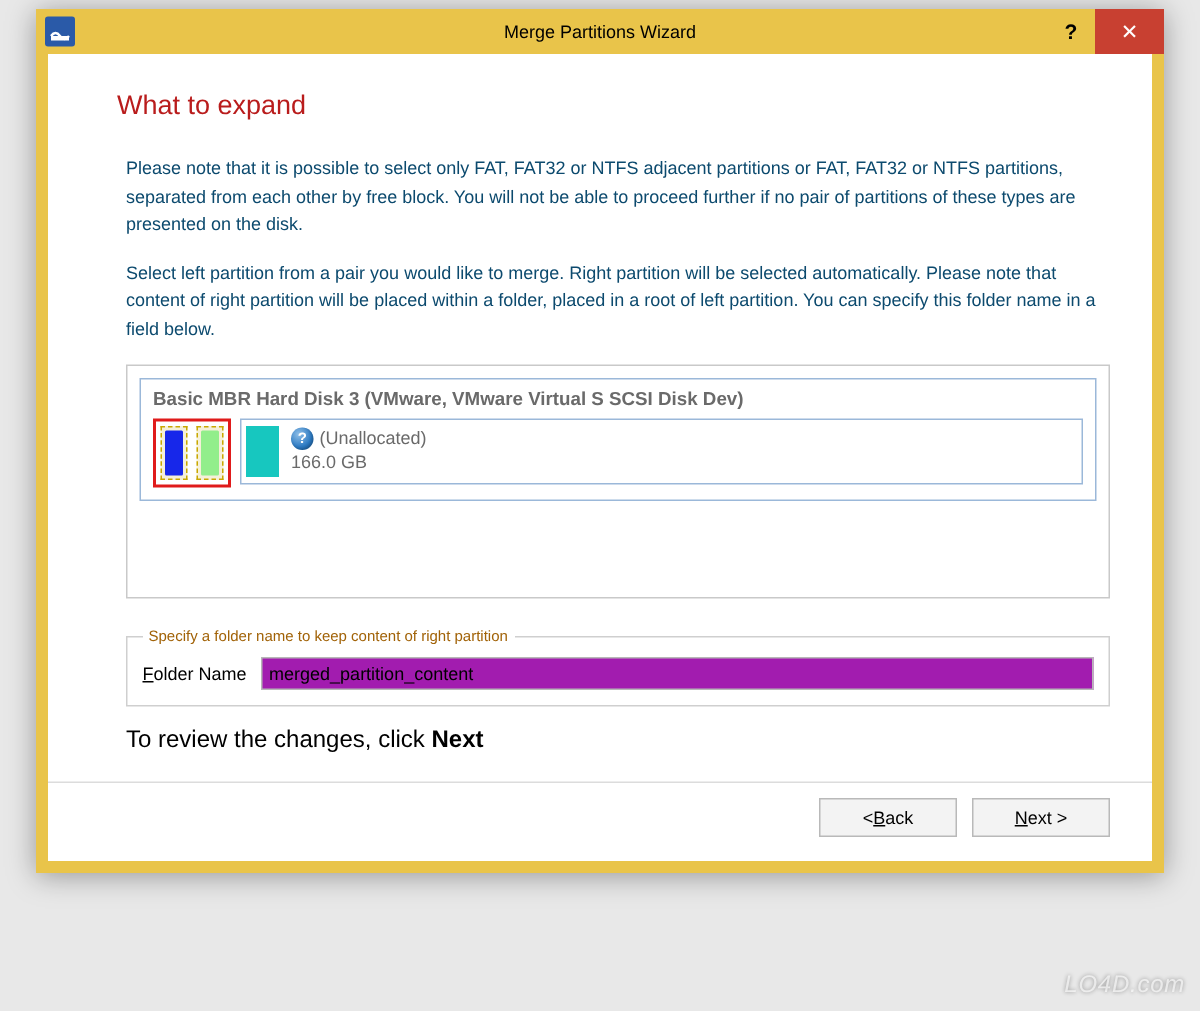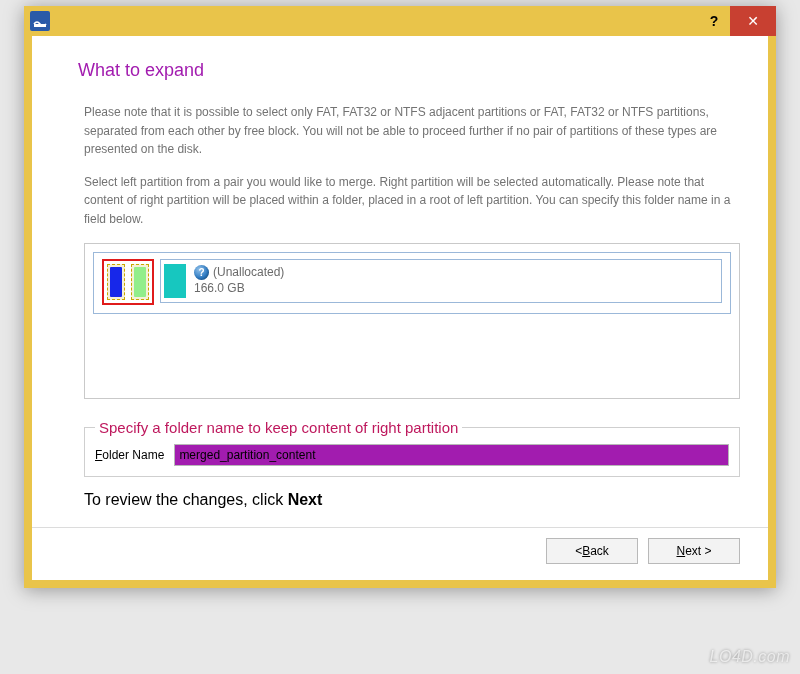--- a/index.html
+++ b/index.html
@@ -64,27 +64,27 @@
   .titlebar .close-btn span { color: #fff; font-size: 14px; font-weight: normal; }
   .content-frame {
     background: #e9c44a;
     padding: 0 8px 8px 8px;
   }
   .content {
     background: #fff;
     padding: 18px 28px 14px 28px;
   }
   .heading {
-    color: #a21caf;
+    color: #b91c1c;
     font-size: 18px;
     font-weight: normal;
     margin: 6px 0 22px 18px;
   }
   .body-text {
-    color: #737373;
+    color: #0c4a6e;
     font-size: 12px;
     line-height: 1.55;
     margin: 0 0 14px 24px;
   }
   .disk-box {
     margin: 14px 0 2px 24px;
     border: 1px solid #c9c9c9;
     background: #fff;
     height: 156px;
     padding: 8px;
@@ -150,22 +150,22 @@
     display: inline-flex; align-items: center; justify-content: center;
     color: #fff; font-size: 10px; font-weight: bold;
     box-shadow: inset -1px -1px 2px rgba(0,0,0,0.2);
   }
   fieldset.folder {
     margin: 20px 0 10px 24px;
     border: 1px solid #cfcfcf;
     padding: 8px 10px 10px 10px;
   }
   fieldset.folder legend {
-    font-size: 15px;
-    color: #be185d;
+    font-size: 10px;
+    color: #a16207;
     padding: 0 4px;
   }
   .folder-row { display: flex; align-items: center; gap: 10px; }
   .folder-row label { font-size: 12px; }
   .folder-row label .ul { text-decoration: underline; }
   .folder-row input {
     flex: 1;
     height: 22px;
     border: 1px solid #b7b7b7;
     background: #a21caf;
@@ -215,38 +215,40 @@
 <body>
 
 <div class="shadow-frame">
   <div class="titlebar">
     <div class="app-icon">
       <svg width="14" height="14" viewBox="0 0 14 14">
           <path d="M1 10 Q4 6 7 10 T13 10" stroke="#fff" stroke-width="1.6" fill="none"></path>
           <rect x="1" y="10" width="12" height="3" fill="#fff"></rect>
         </svg>
     </div>
+    <div class="title">Merge Partitions Wizard</div>
     <div class="controls">
       <div class="help-btn">?</div>
       <div class="close-btn">
         <span>✕</span>
       </div>
     </div>
   </div>
 
   <div class="content-frame">
     <div class="content">
 
       <div class="heading">What to expand</div>
 
       <p class="body-text">Please note that it is possible to select only FAT, FAT32 or NTFS adjacent partitions or FAT, FAT32 or NTFS partitions, separated from each other by free block. You will not be able to proceed further if no pair of partitions of these types are presented on the disk.</p>
       <p class="body-text">Select left partition from a pair you would like to merge. Right partition will be selected automatically. Please note that content of right partition will be placed within a folder, placed in a root of left partition. You can specify this folder name in a field below.</p>
 
       <div class="disk-box">
         <div class="disk-panel">
+          <div class="disk-title">Basic MBR Hard Disk 3 (VMware, VMware Virtual S SCSI Disk Dev)</div>
           <div class="disk-row">
             <div class="selected-pair">
               <div class="part-small p1">
                   <div class="fill"></div>
                 </div>
               <div class="part-small p2">
                   <div class="fill"></div>
                 </div>
             </div>
             <div class="part-big">

